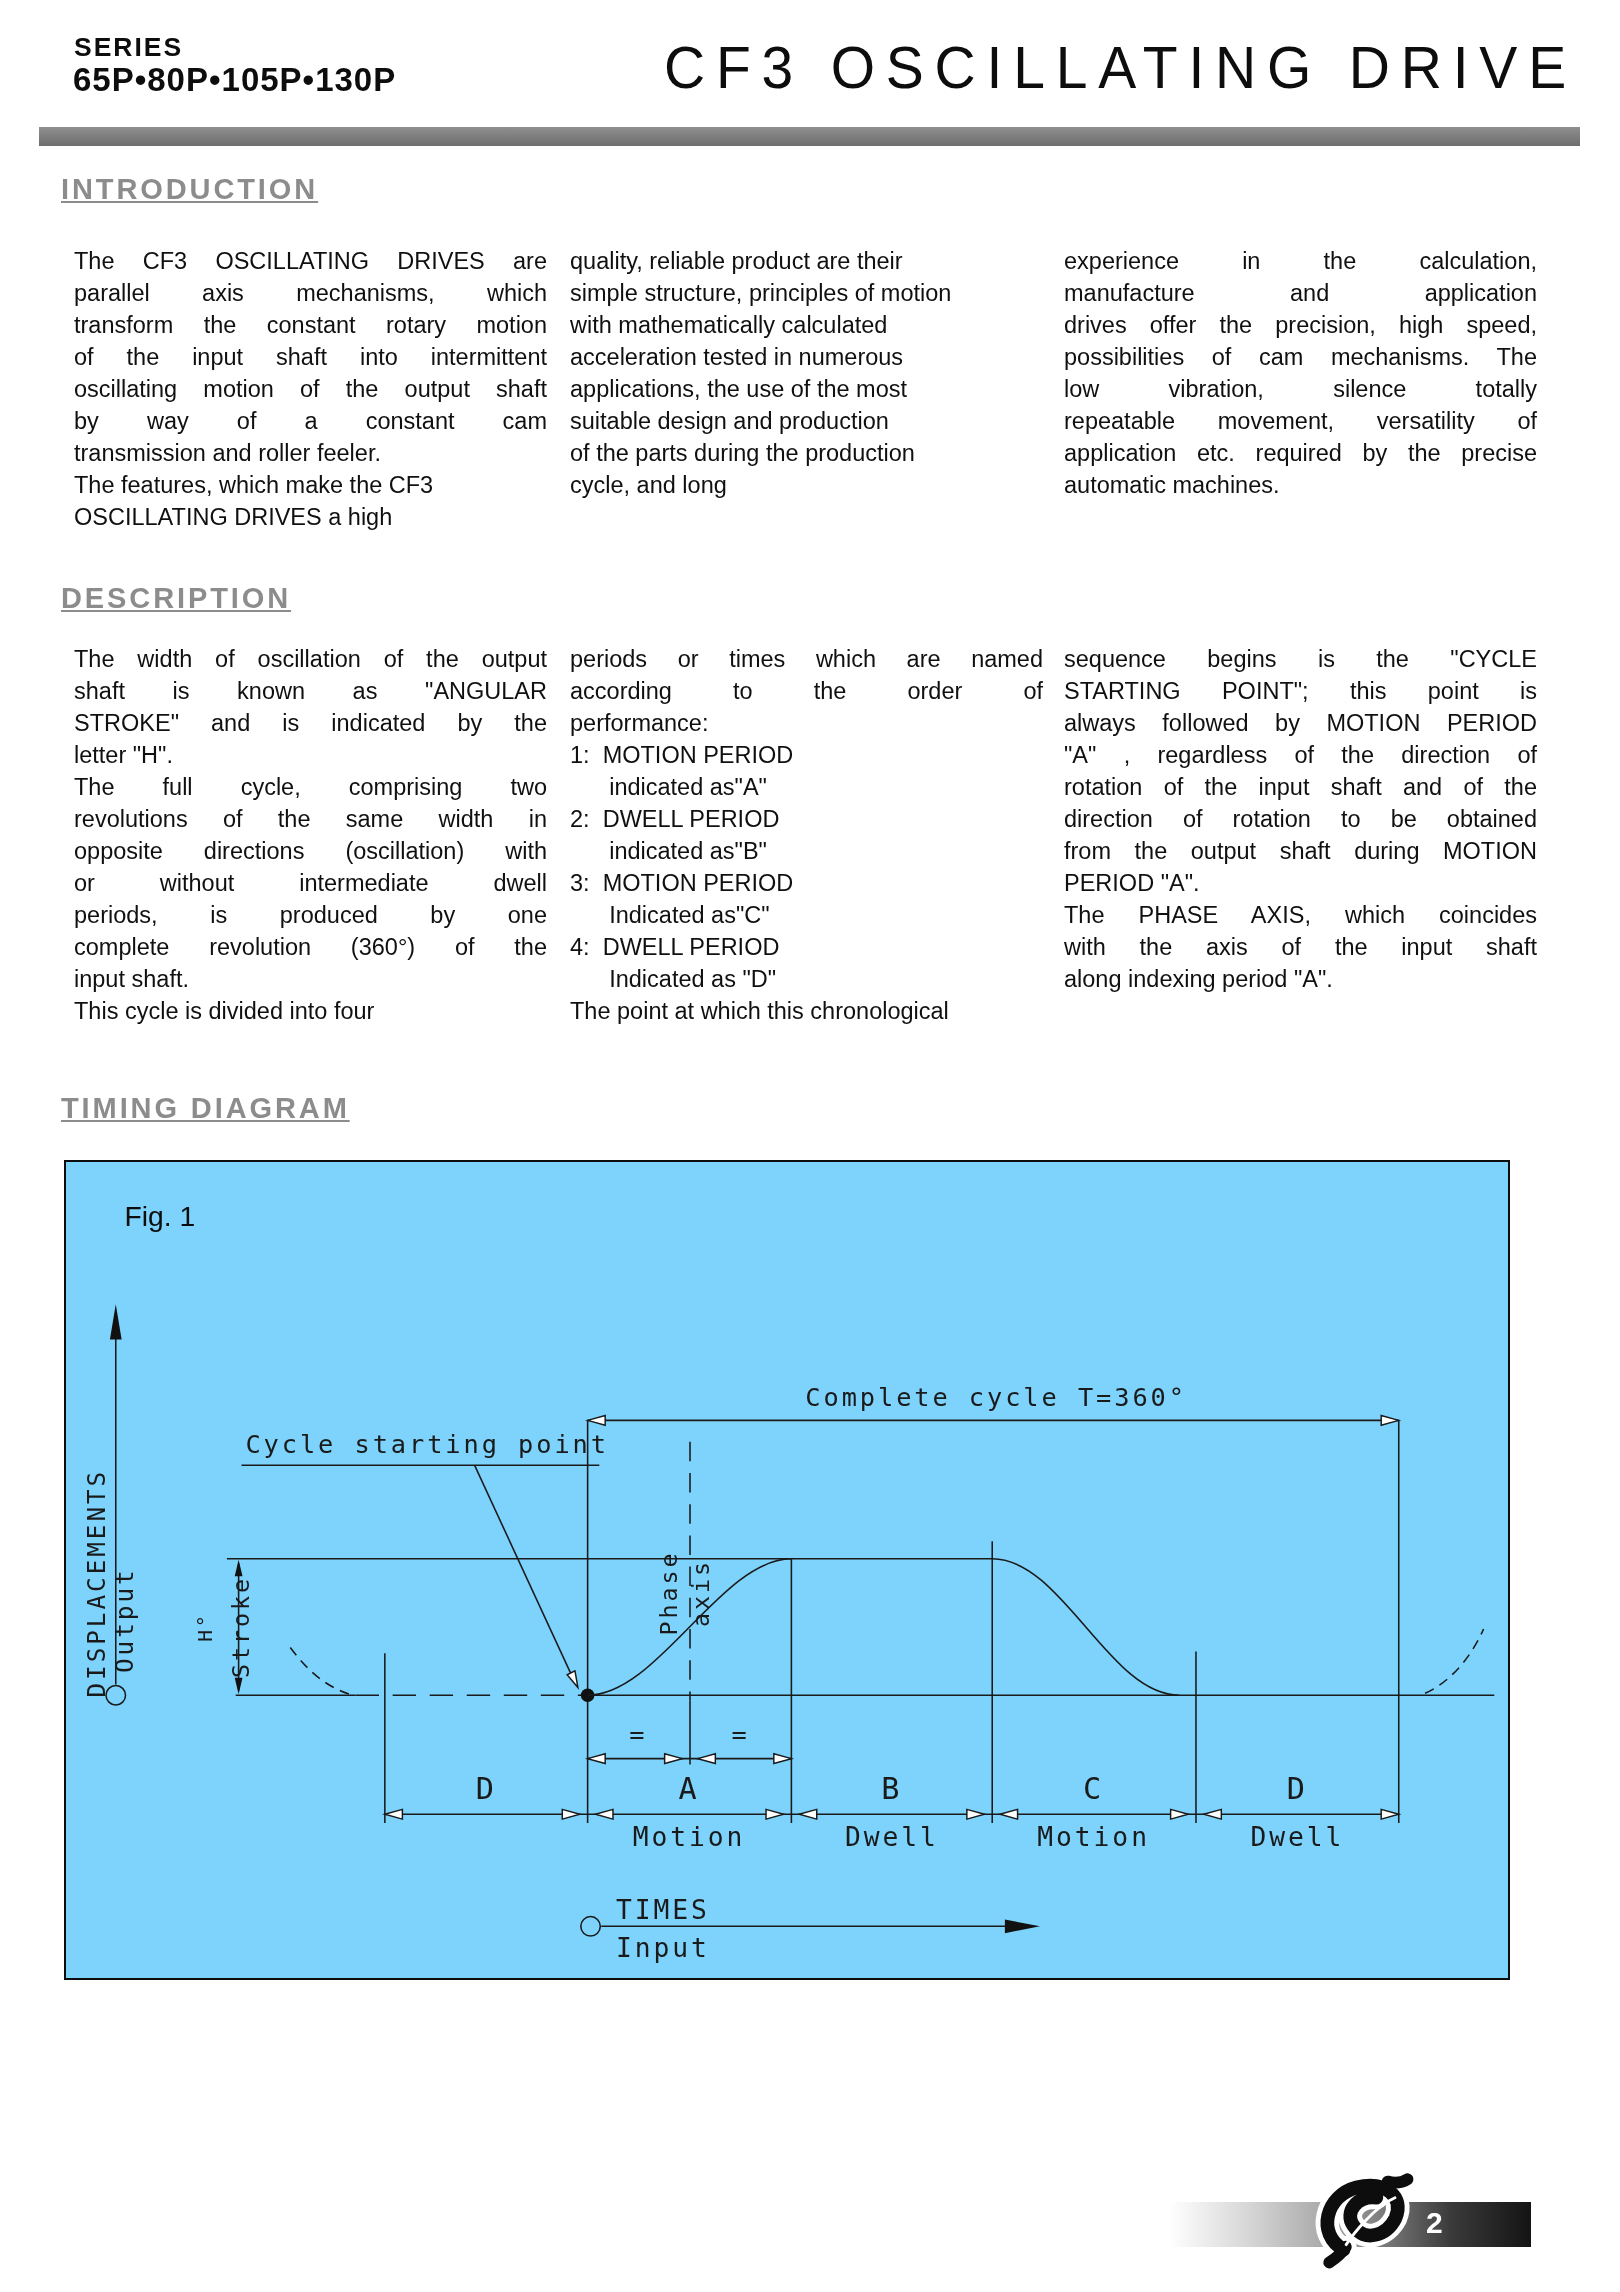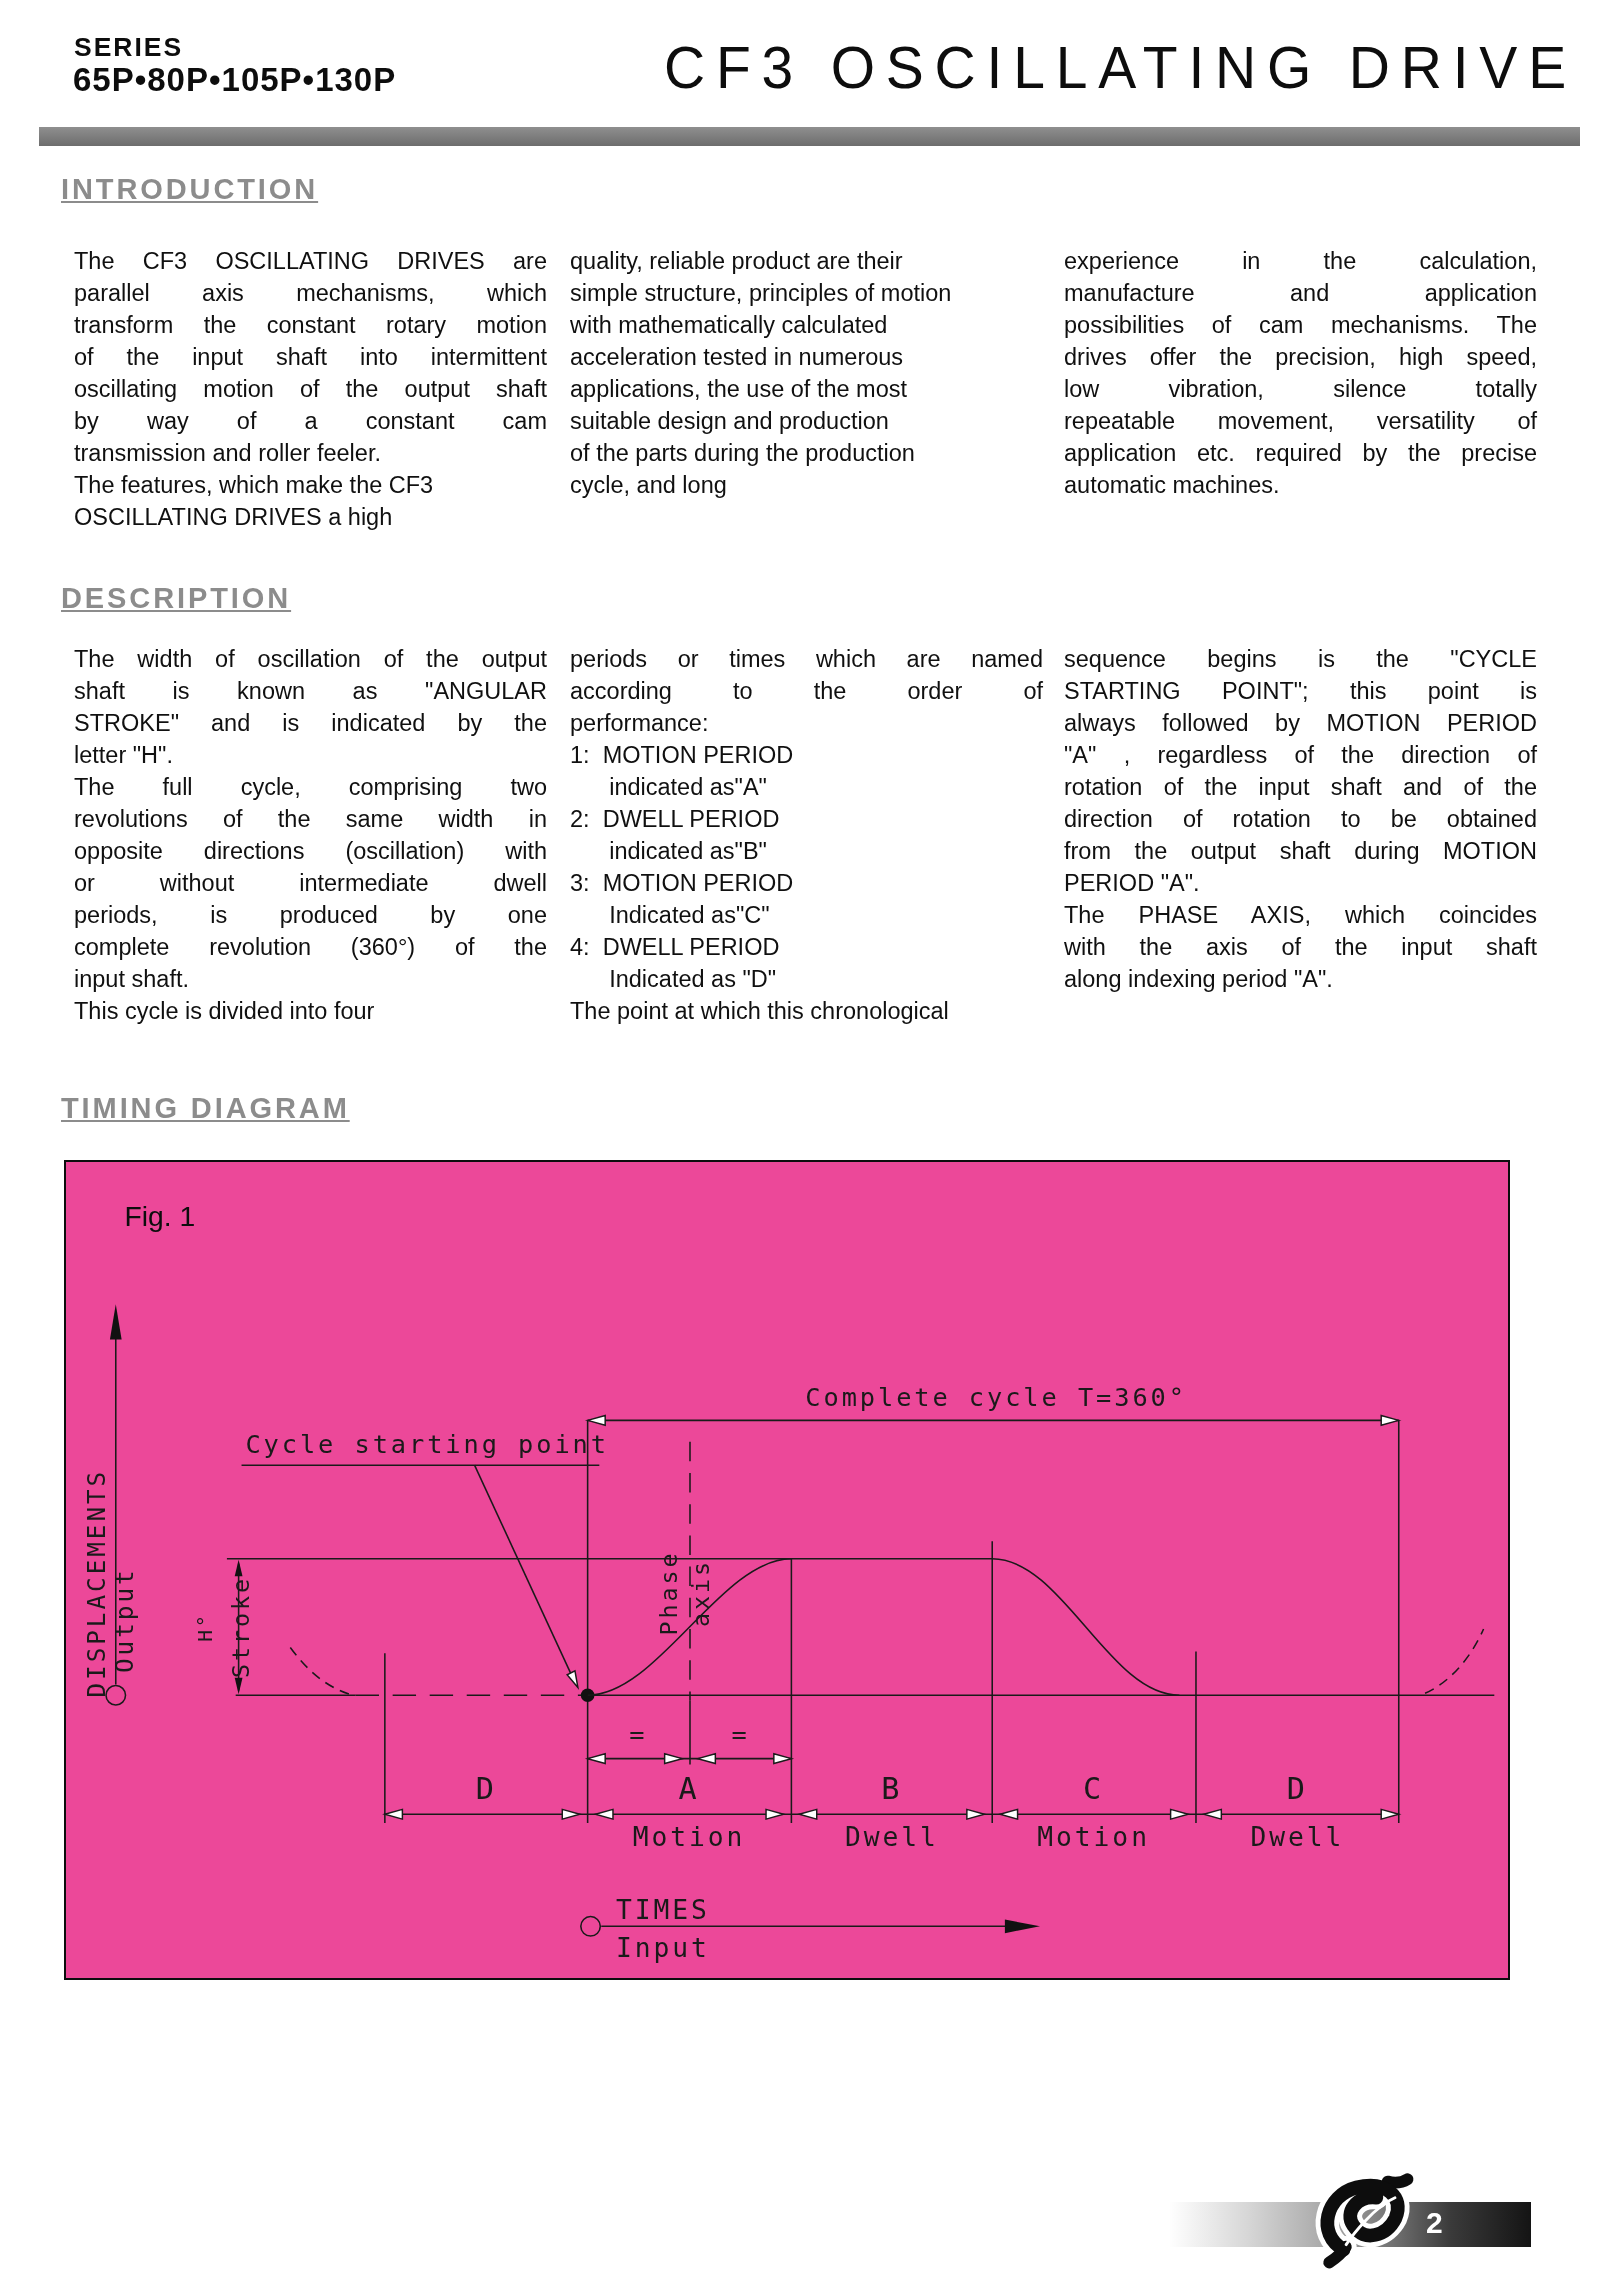--- a/index.html
+++ b/index.html
@@ -11,21 +11,21 @@
   .doc-title{position:absolute;right:43px;top:33px;font-size:57px;font-weight:400;letter-spacing:10.8px;color:#0d0d0d;white-space:nowrap;transform:scaleY(1.04);transform-origin:top right;}
   .header-bar{position:absolute;left:39px;top:127px;width:1541px;height:18.6px;background:linear-gradient(#8f8f8f,#6d6d6d);}
   
   .sec-heading{position:absolute;left:61px;font-size:29px;font-weight:bold;letter-spacing:2.9px;color:#8c8c8c;text-decoration:underline;}
   
   .col{position:absolute;width:473px;font-size:23.5px;line-height:32px;color:#101010;}
   .col .tl{min-height:32px;}
   .col .lj{text-align:justify;text-align-last:justify;}
   .col .ln{white-space:pre;}
   
-  .fig-box{position:absolute;left:64px;top:1160px;width:1446px;height:820px;border:2.9px solid #0d0d0d;box-sizing:border-box;background:#ec4899;}
+  .fig-box{position:absolute;left:64px;top:1160px;width:1446px;height:820px;border:2.9px solid #0d0d0d;box-sizing:border-box;background:#7dd3fc;}
   .fig-box svg{display:block;width:100%;height:100%;}
   .cad{font-family:"DejaVu Sans Mono", monospace;fill:#1a1a1a;letter-spacing:3px;}
   .figcap{font-family:"Liberation Sans", sans-serif;fill:#0d0d0d;}
   .ln-thin{stroke:#1a1a1a;stroke-width:1.6;fill:none;}
   .ln-dash{stroke:#1a1a1a;stroke-width:1.6;fill:none;stroke-dasharray:24 14;}
   .ln-phase{stroke:#1a1a1a;stroke-width:1.6;fill:none;stroke-dasharray:20 12;}
   .ln-phantom{stroke:#1a1a1a;stroke-width:1.6;fill:none;stroke-dasharray:10 7;}
   .arr-open{fill:#ffffff;stroke:#1a1a1a;stroke-width:1.5;}
   .arr-fill{fill:#111;stroke:none;}
   
@@ -62,22 +62,22 @@
       <div class="tl ln">with mathematically calculated</div>
       <div class="tl ln">acceleration tested in numerous</div>
       <div class="tl ln">applications, the use of the most</div>
       <div class="tl ln">suitable design and production</div>
       <div class="tl ln">of the parts during the production</div>
       <div class="tl ln">cycle, and long</div>
     </div>
   <div class="col" style="left:1064px;top:245px;">
       <div class="tl lj">experience in the calculation,</div>
       <div class="tl lj">manufacture and application</div>
+      <div class="tl lj">drives offer the precision, high speed,</div>
       <div class="tl lj">possibilities of cam mechanisms. The</div>
-      <div class="tl lj">drives offer the precision, high speed,</div>
       <div class="tl lj">low vibration, silence totally</div>
       <div class="tl lj">repeatable movement, versatility of</div>
       <div class="tl lj">application etc. required by the precise</div>
       <div class="tl ln">automatic machines.</div>
     </div>
 
   <div class="sec-heading" style="top:582px;">DESCRIPTION</div>
   <div class="col" style="left:74px;top:643px;">
       <div class="tl lj">The width of oscillation of the output</div>
       <div class="tl lj">shaft is known as "ANGULAR</div>

